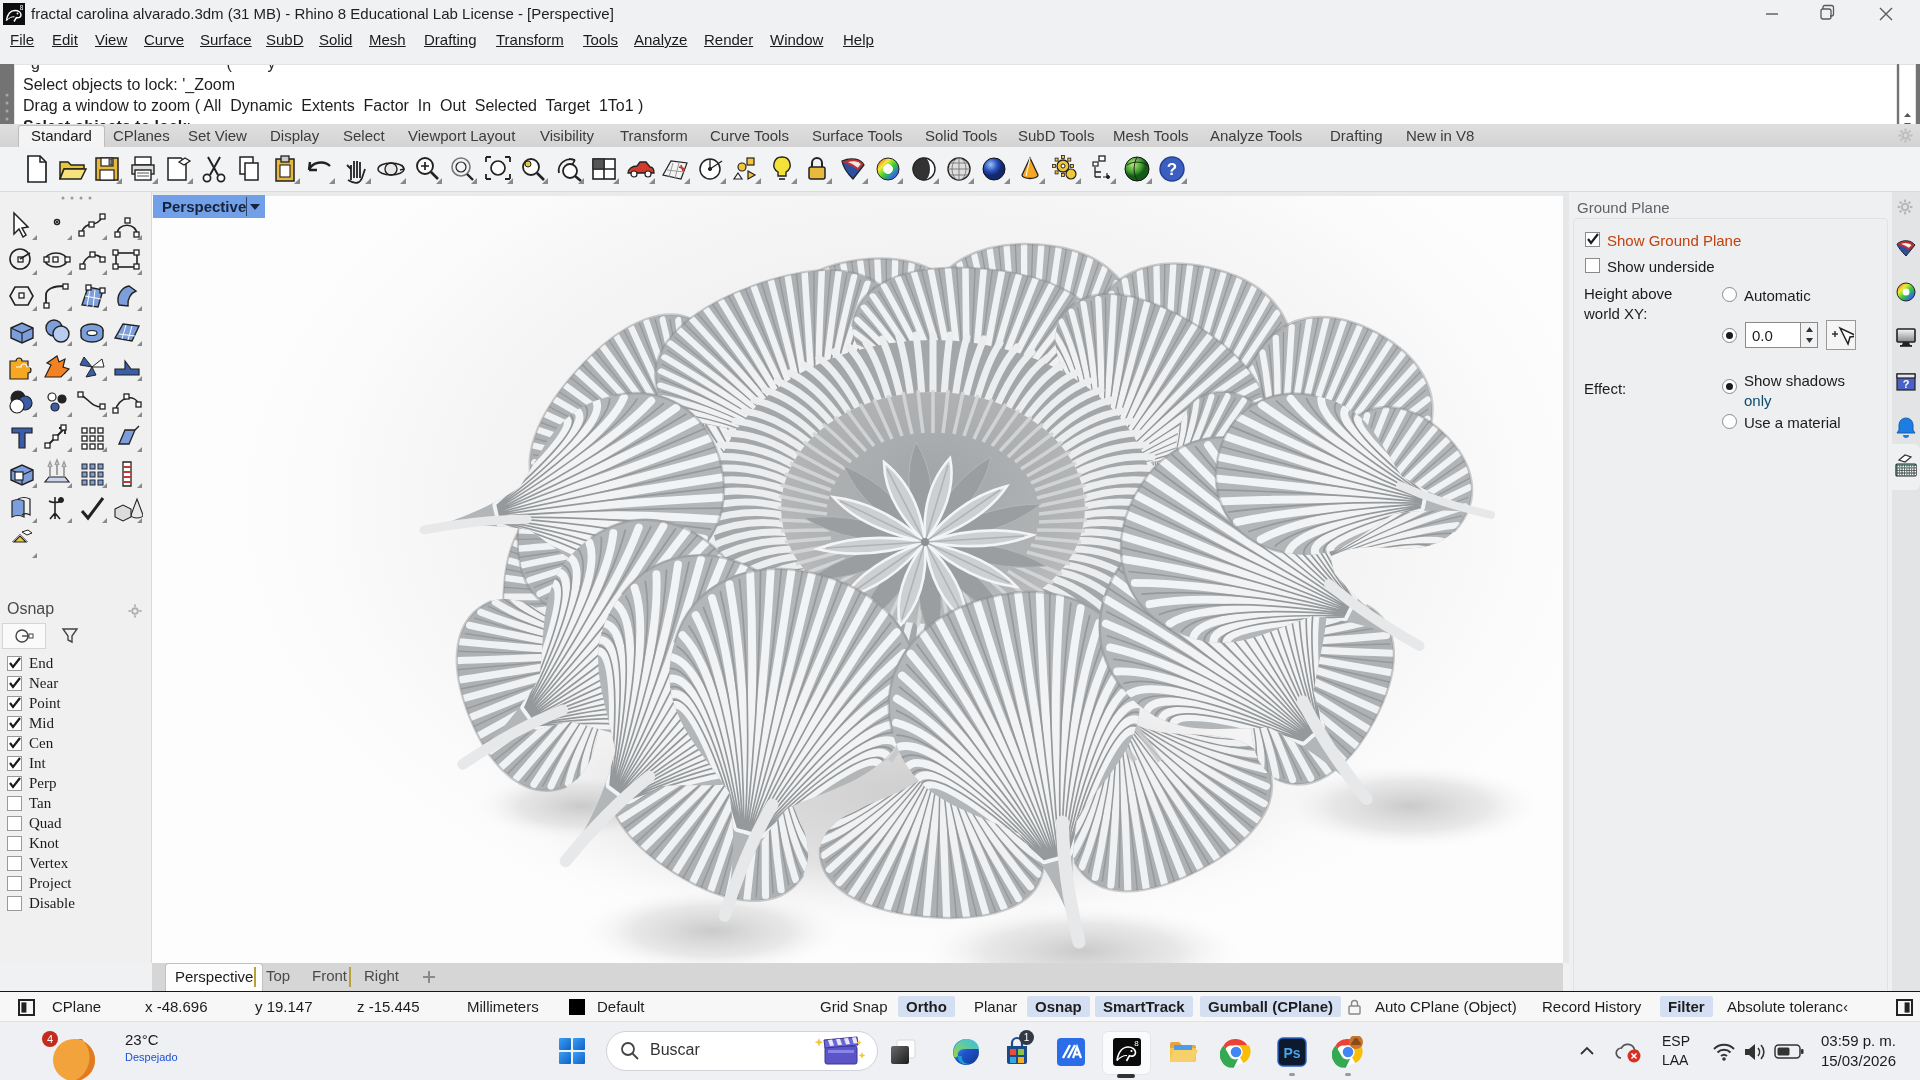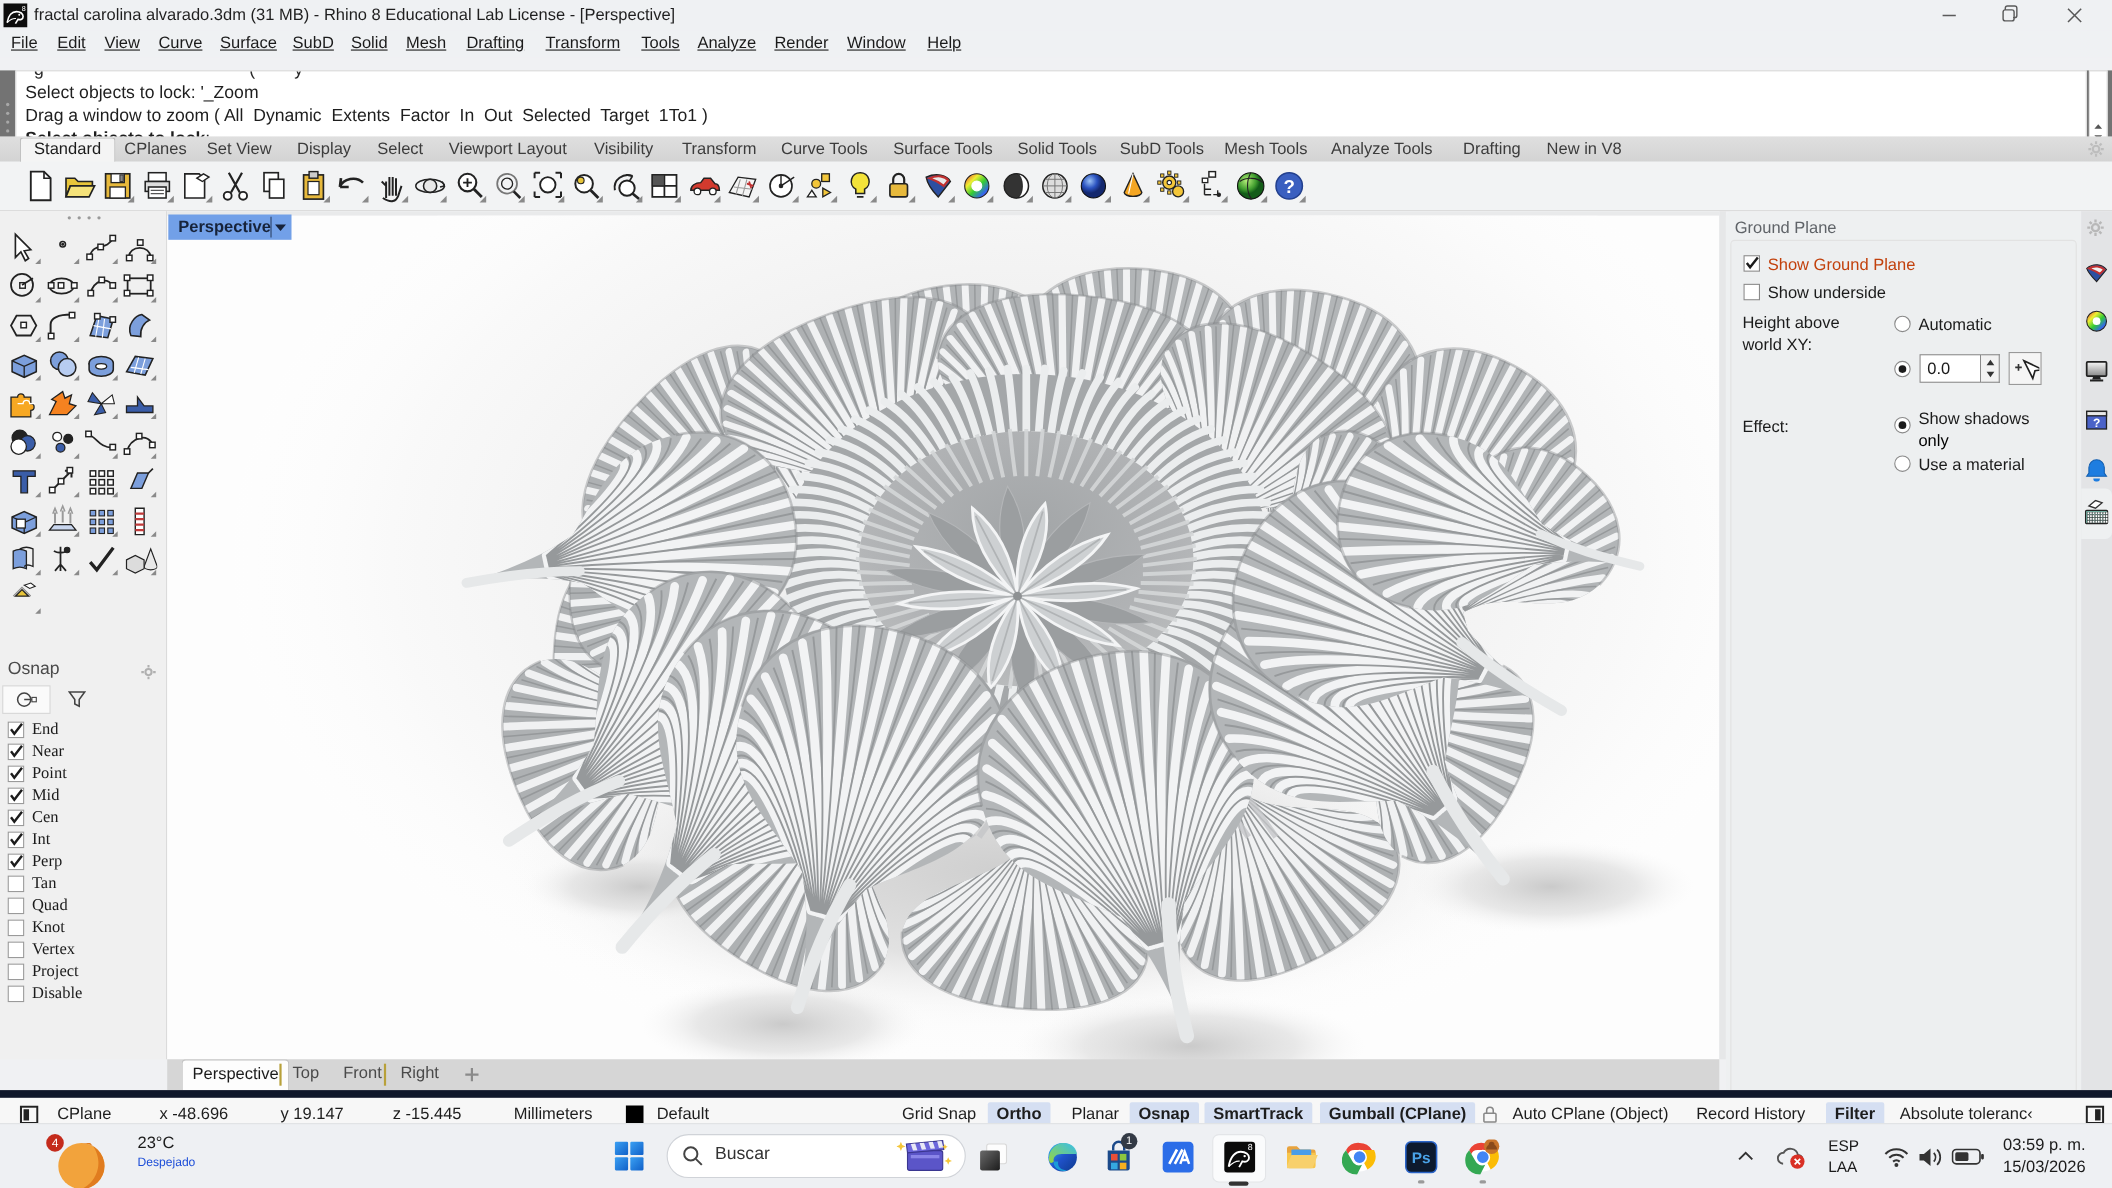--- a/index.html
+++ b/index.html
@@ -36,21 +36,21 @@
 #osnap { position:absolute; left:0px; top:405px; width:151px; }
 .oitem { position:absolute; left:0; height:20px; font-size:15px; color:#1b1b1b; }
 .cb { position:absolute; left:7px; top:2px; width:15px; height:15px; background:#fff; border:1px solid #9a9a9a; }
 .oitem label { position:absolute; left:29px; top:1px;font-family:Liberation Serif, serif; }
 
 #vtabs { position:absolute; left:152px; top:963px; width:1411px; height:28px; background:#d6d6d6; font-size:15px; color:#4a4a4a; }
 #vtabs .vtab { position:absolute; top:0px; height:28px; line-height:26px; padding:0 14px; }
 #vtabs .vactive { background:#fdfdfd; border:1px solid #c0c0c0; border-bottom:none; border-radius:4px 4px 0 0; color:#1b1b1b; }
 .goldsep { position:absolute; top:4px; width:2px; height:20px; background:#b8a13a; }
 
-#status { position:absolute; left:0; top:991px; width:1920px; height:30px; background:#f7f7f7; border-top:7px solid #0f172a; font-size:15px; color:#1d1d1d; }
+#status { position:absolute; left:0; top:991px; width:1920px; height:30px; background:#f7f7f7; border-top:1px solid #0f172a; font-size:15px; color:#1d1d1d; }
 #status span { position:absolute; top:6px; }
 #status .pill { background:#d5dff2; font-weight:bold; border-radius:2px; padding:2px 8px; top:4px; }
 
 #taskbar { position:absolute; left:0; top:1021px; width:1920px; height:59px; background:#eef0f3; border-top:1px solid #dfe1e4; }
 #search { position:absolute; left:606px; top:9px; width:272px; height:40px; background:#ffffff; border:1px solid #d0d3d8; border-radius:20px; }
 </style>
 </head>
 <body>
 
 <div id="titlebar">
@@ -1078,21 +1078,21 @@
     </svg>
 <div style="position:absolute;left:257px;top:128px;width:30px;height:30px;background:#f5f5f5;border:1px solid #999"></div>
 <svg style="position:absolute;left:261px;top:132px" width="24" height="24" viewBox="0 0 24 24">
       <path d="M2 10 h6 M5 7 v6" stroke="#333" stroke-width="1.5" fill="none"></path>
       <path d="M10 4 L18 20 L20 13 L27 12 Z" fill="#fff" stroke="#222" stroke-width="1.5"></path>
     </svg>
 <div style="position:absolute;left:15px;top:188px;font-size:15px;color:#1b1b1b;white-space:pre">Effect:</div>
 <div style="position:absolute;left:153px;top:187px;width:15px;height:15px;background:#fff;border:1px solid #8a8a8a;border-radius:50%"></div>
     <div style="position:absolute;left:157px;top:191px;width:7px;height:7px;background:#1c1c1c;border-radius:50%"></div>
 <div style="position:absolute;left:175px;top:180px;font-size:15px;color:#1b1b1b;white-space:pre">Show shadows</div>
-<div style="position:absolute;left:175px;top:200px;font-size:15px;color:#000000;white-space:pre">only</div>
+<div style="position:absolute;left:175px;top:200px;font-size:15px;color:#0c4a6e;white-space:pre">only</div>
 <div style="position:absolute;left:153px;top:222px;width:15px;height:15px;background:#fff;border:1px solid #8a8a8a;border-radius:50%"></div>
 <div style="position:absolute;left:175px;top:222px;font-size:15px;color:#1b1b1b;white-space:pre">Use a material</div>
   </div>
 <div id="rightstrip">
     <svg style="position:absolute;left:5px;top:7px" width="16" height="16" viewBox="0 0 15 15">
       <circle cx="7.5" cy="7.5" r="3" fill="none" stroke="#b8b8b8" stroke-width="2"></circle>
       <g stroke="#b8b8b8" stroke-width="2">
         <line x1="7.5" y1="0.5" x2="7.5" y2="3"></line>
         <line x1="7.5" y1="12" x2="7.5" y2="14.5"></line>
         <line x1="0.5" y1="7.5" x2="3" y2="7.5"></line>

